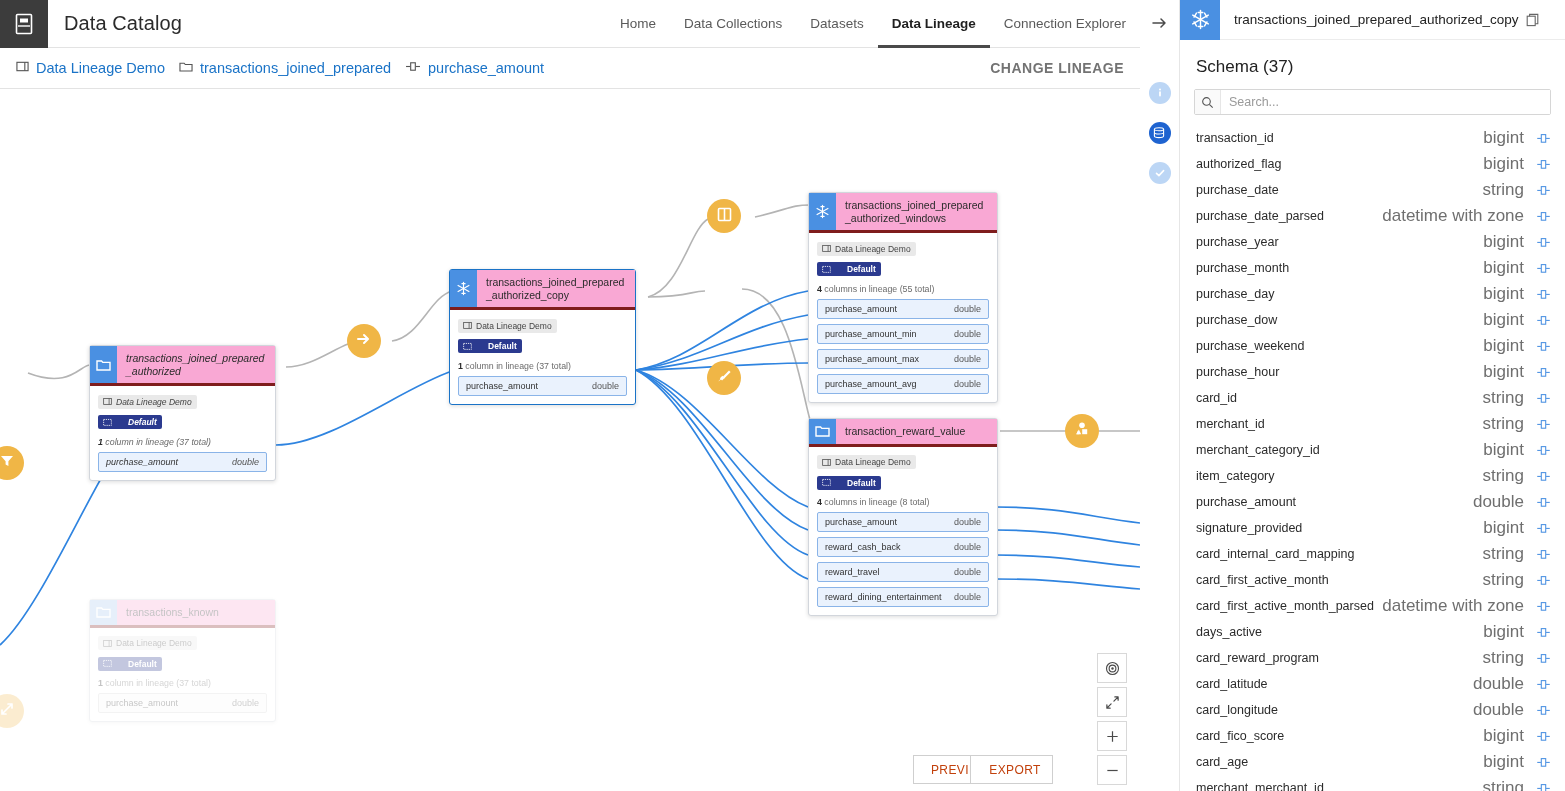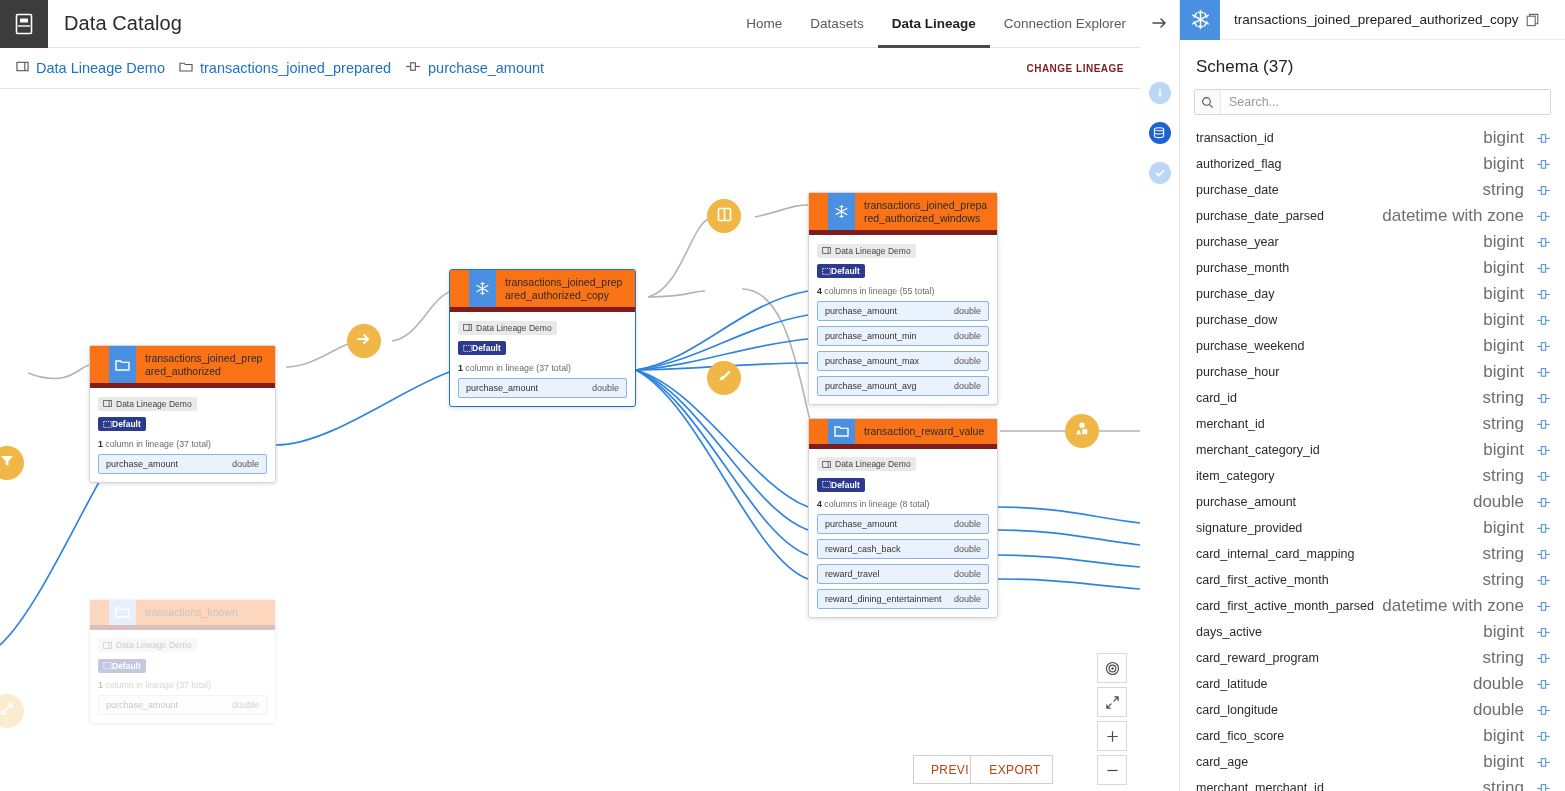--- a/index.html
+++ b/index.html
@@ -33,57 +33,57 @@
   
   .crumbbar {
     position:absolute; left:0; top:48px; width:1140px; height:41px;
     border-bottom:1px solid #e3e3e3; background:#fff;
     display:flex; align-items:center; padding:0 16px;
   }
   .crumb { display:flex; align-items:center; gap:7px; cursor:pointer; }
   .crumb-text { font-size:14.5px; color:#1a73c7; }
   .crumb-sep { width:14px; }
   .change-lineage {
-    margin-left:auto; font-size:10px; font-weight:bold; color:#7f1d1d;
+    margin-left:auto; font-size:14px; font-weight:bold; color:#737373;
     letter-spacing:.5px; cursor:pointer;
   }
 
   
   .canvas {
     position:absolute; left:0; top:89px; width:1140px; height:702px;
     background:#fff; overflow:hidden;
   }
   .edges { position:absolute; left:0; top:0; width:1140px; height:702px; }
 
   
   .node {
     position:absolute; background:#fff;
     border:1px solid #d2d6dc; border-radius:3px;
     box-shadow:0 1px 4px rgba(0,0,0,.14);
   }
   .node.selected { border:1.6px solid #1a73c7; }
   .node.faded { opacity:.28; }
-  .node-head { display:flex; background:#f97316; border-bottom:5px solid #7f1d1d;padding-left:19px; }
+  .node-head { display:flex; background:#f9a8d4; border-bottom:3px solid #7f1d1d; }
   .node-icon {
     width:27px; flex:0 0 27px; background:#4a90e2;
     display:flex; align-items:center; justify-content:center; color:#fff;
   }
   .node-icon.light { background:#a9c9ef; }
   .node-title {
     font-size:10.5px; color:#2b2b2b; padding:6px 8px 6px 9px;
     line-height:12.5px; word-break:break-all;
   }
   .node-body { padding:6px 8px 8px; }
   .tag-demo {
     display:inline-flex; align-items:center; gap:4px;
     background:#e9e9e9; color:#444; font-size:8.5px;
     padding:2px 5px; border-radius:2px;
   }
   .tag-default {
-    display:inline-flex; align-items:center; gap:0; margin-top:5px;
+    display:inline-flex; align-items:center; gap:16px; margin-top:5px;
     background:#2b3a8f; color:#fff; font-size:8.5px; font-weight:bold;
     padding:2px 5px; border-radius:2px;
   }
   .lineage-count { font-size:8.8px; color:#6b6b6b; margin-top:6px; }
   .lineage-count b { color:#2b2b2b; }
   .col-row {
     display:flex; align-items:center; justify-content:space-between;
     border:1px solid #8ab4e8; background:#eaf2fd; border-radius:2px;
     font-size:9px; color:#333; padding:4px 7px; margin-top:5px;
   }
@@ -151,20 +151,21 @@
     <div class="logo-box">
       <svg width="20" height="22" viewBox="0 0 20 22">
           <rect x="2.5" y="1.5" width="15" height="19" rx="1" fill="none" stroke="#fff" stroke-width="1.6"></rect>
           <rect x="6" y="5.5" width="8" height="4" fill="#fff"></rect>
           <line x1="4" y1="13" x2="16" y2="13" stroke="#fff" stroke-width="1.4"></line>
         </svg>
     </div>
     <div class="app-title">Data Catalog</div>
     <div class="nav">
       <div class="nav-item">Home</div>
+      <div class="nav-item">Data Collections</div>
       <div class="nav-item">Datasets</div>
       <div class="nav-item active">Data Lineage</div>
       <div class="nav-item">Connection Explorer</div>
     </div>
   </div>
 
   <div class="crumbbar">
     <div class="crumb">
       <span>
         <svg width="13" height="13" viewBox="0 0 14 14">
@@ -271,21 +272,21 @@
       </span>
     </div>
     <div class="tnode faded" style="left:-10px;top:605px;">
       <span>
         <svg width="16" height="16" viewBox="0 0 16 16">
             <path d="M3 13 13 3M9 3h4v4M7 13H3V9" fill="none" stroke="#fff" stroke-width="1.7" stroke-linecap="round" stroke-linejoin="round"></path>
           </svg>
       </span>
     </div>
 
-    <div class="node" style="left:89px;top:256px;width:187px;">
+    <div class="node" style="left:89px;top:256px;width:187px;font-style:italic;">
       <div class="node-head">
         <div class="node-icon">
           <svg width="15" height="14" viewBox="0 0 15 14">
               <path d="M1 3h4.6l1.2 1.4H14v7.6H1z" fill="none" stroke="#fff" stroke-width="1.4"></path>
             </svg>
         </div>
         <div class="node-title">transactions_joined_prepared_authorized</div>
       </div>
       <div class="node-body">
         <div class="tag-demo">

